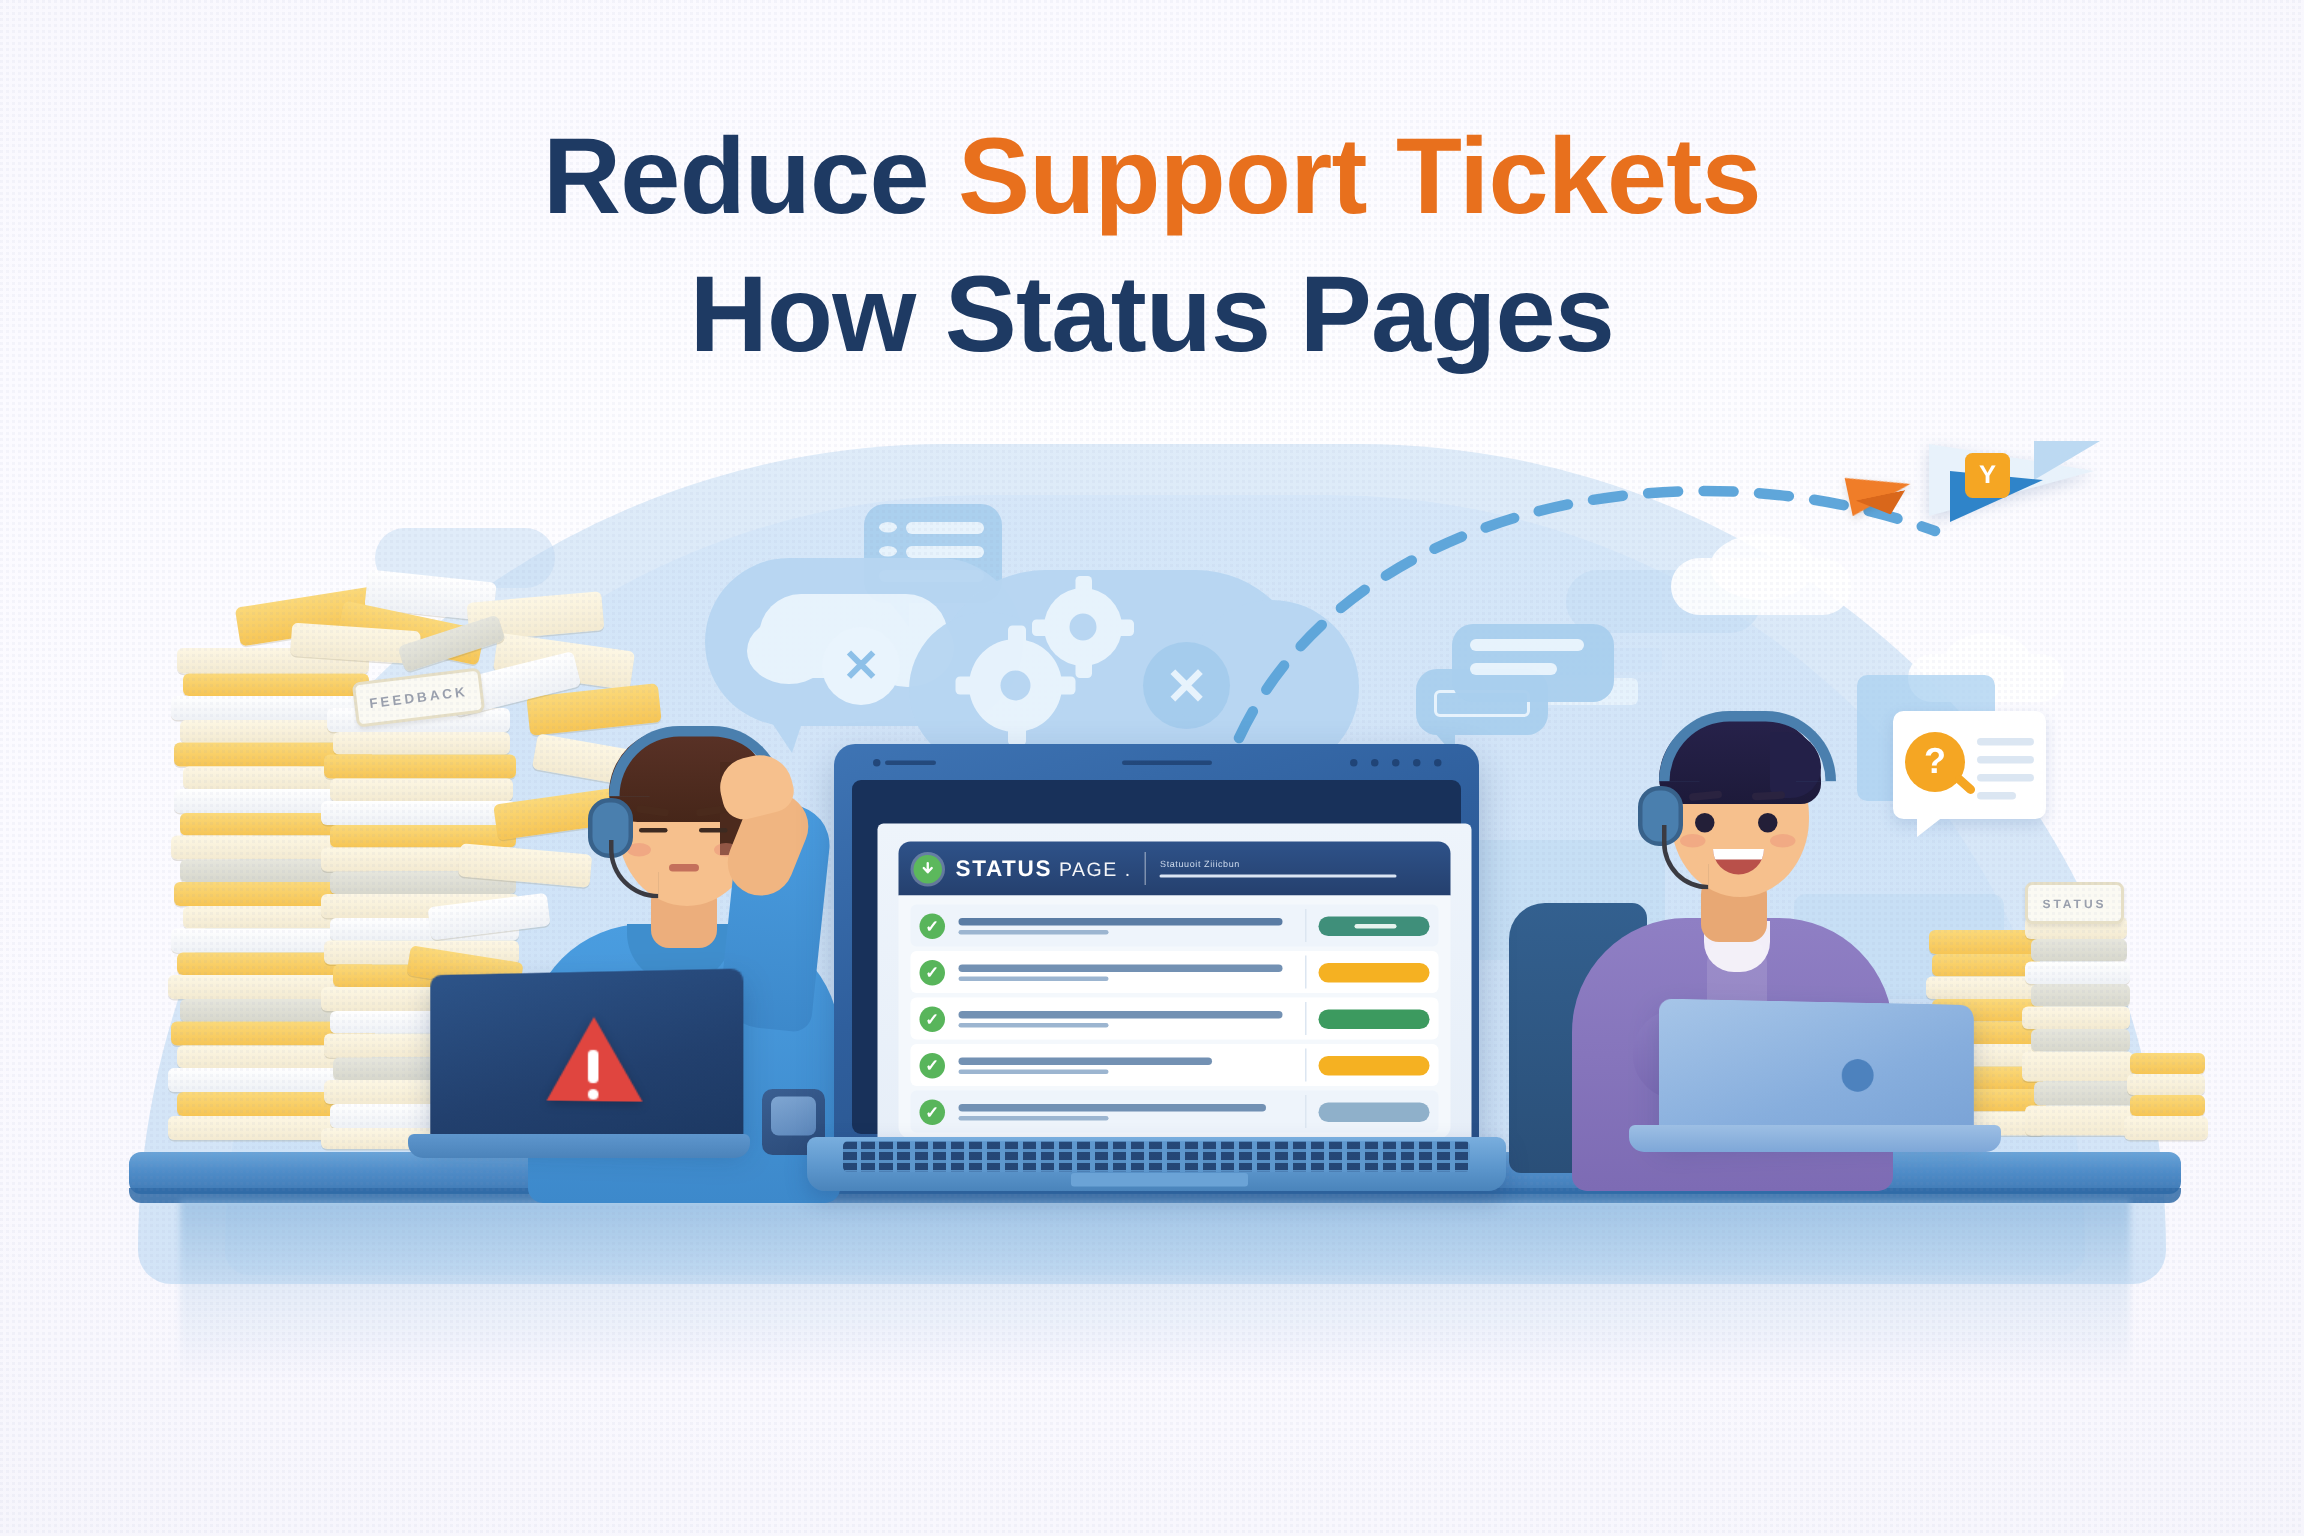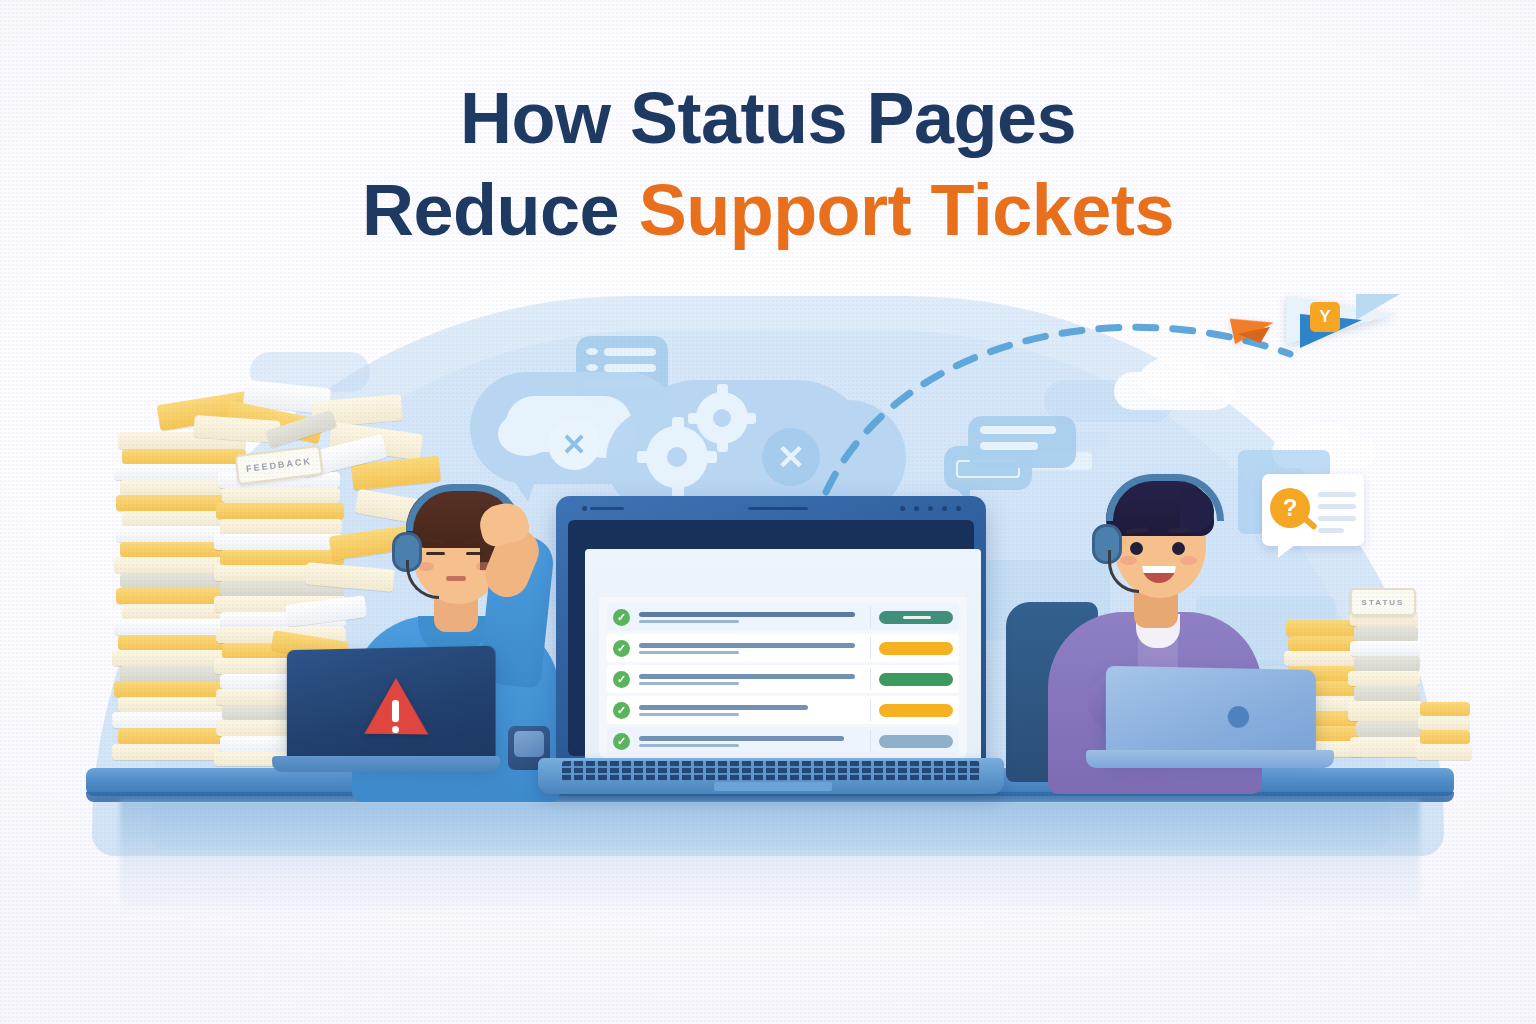--- a/index.html
+++ b/index.html
@@ -527,20 +527,33 @@
       <div class="bezdot" style="left:26px;top:10px;"></div>
       <div class="bezline" style="left:192px;top:11px;width:60px;"></div>
       <div class="bezdot" style="left:344px;top:10px;"></div>
       <div class="bezdot" style="left:358px;top:10px;"></div>
       <div class="bezdot" style="left:372px;top:10px;"></div>
       <div class="bezdot" style="left:386px;top:10px;"></div>
       <div class="bezdot" style="left:400px;top:10px;"></div>
       <div id="bezel">
         <div id="screen">
 
+          <div id="sp-header">
+            <div id="sp-dl">
+              <svg width="11" height="11" viewBox="0 0 12 12" aria-hidden="true">
+                <path d="M6 1.5 V7.4 M3.1 5.1 L6 8.2 L8.9 5.1" stroke="#ffffff" stroke-width="1.7" fill="none" stroke-linecap="round" stroke-linejoin="round"></path>
+              </svg>
+            </div>
+            <div id="sp-title"><span>STATUS</span><span class="sub"> PAGE .</span></div>
+            <div id="sp-div"></div>
+            <div id="sp-meta">
+              <div class="mtxt">Statuuoit Ziiicbun</div>
+              <div class="mline"></div>
+            </div>
+          </div>
 
           <div id="sp-body">
             <div class="sprow tint">
               <div class="chk">✓</div>
               <div class="splines">
                 <div class="b1" style="background:#3f6694;width:97%"></div>
                   <div class="b2"></div>
               </div>
               <div class="spsep"></div>
               <div class="badge" style="background:#3f8f7a;position:relative;">
@@ -589,18 +602,18 @@
       </div>
     </div>
     <div id="base">
       <div id="kb"></div>
       <div id="kbrow"></div>
       <div id="trackpad"></div>
     </div>
   </div>
 
   <div id="title">
+    <div class="tline"><span class="navy">Reduce </span><span class="orange">Support Tickets</span></div>
     <div class="tline navy">How Status Pages</div>
-    <div class="tline"><span class="navy">Reduce </span><span class="orange">Support Tickets</span></div>
   </div>
 
   <div id="noise"></div>
 </div>
 
 </body></html>

